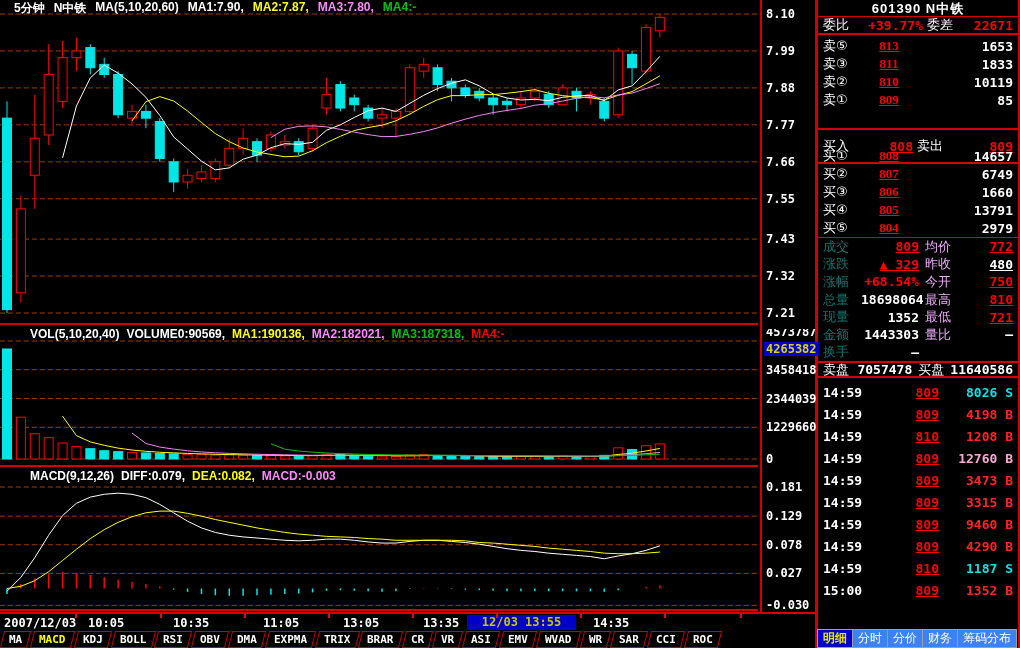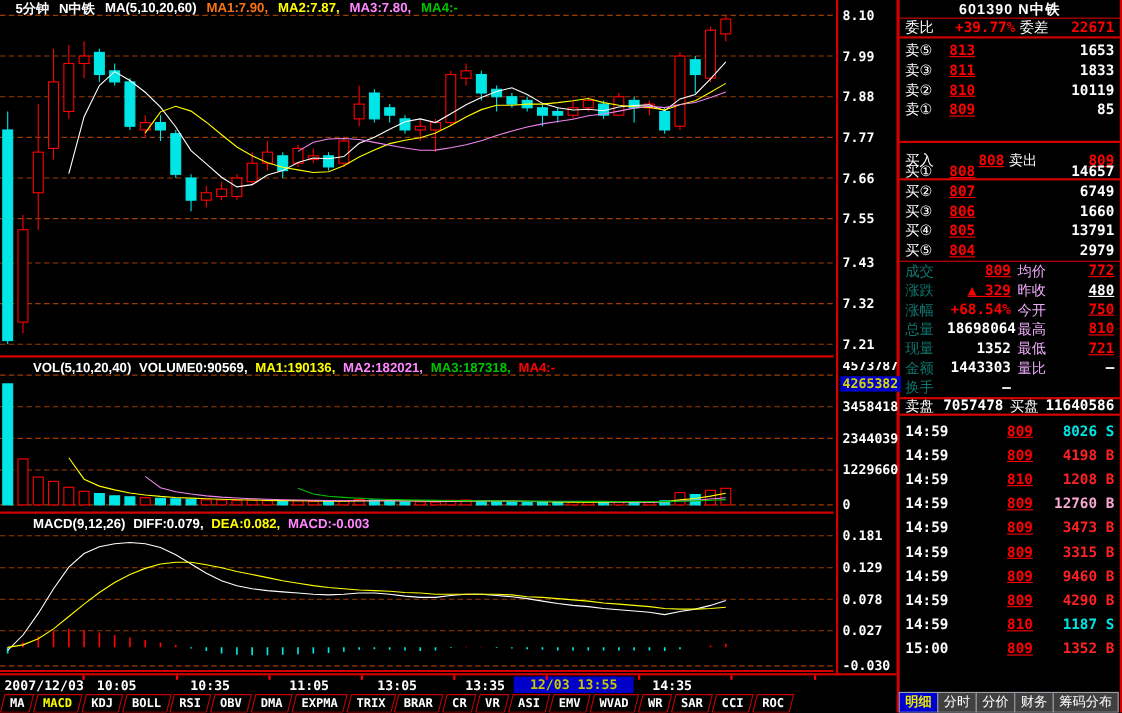--- a/index.html
+++ b/index.html
@@ -35,48 +35,48 @@
   #rp-title{position:absolute;left:0;top:0;width:100%;height:16px;text-align:center;color:#fff;font-size:13px;font-weight:bold;border-bottom:1px solid #d40000;letter-spacing:1px;}
   #rp-weibi{position:absolute;left:0;top:17px;width:100%;height:18px;display:flex;align-items:center;padding:0 5px;box-sizing:border-box;border-bottom:2px solid #d40000;font-size:13px;}
   #rp-asks{position:absolute;left:0;top:37px;width:100%;}
   #rp-mairu{position:absolute;left:0;top:128px;width:100%;height:17px;border-top:2px solid #d40000;border-bottom:2px solid #d40000;display:flex;align-items:center;padding:16px 5px;box-sizing:border-box;font-size:13px;}
   #rp-bids{position:absolute;left:0;top:147px;width:100%;}
   #rp-stats{position:absolute;left:0;top:237px;width:100%;border-top:1px solid #d40000;}
   #rp-pan{position:absolute;left:0;top:361px;width:100%;height:17px;border-top:2px solid #d40000;border-bottom:2px solid #d40000;display:flex;align-items:center;padding:0 5px;box-sizing:border-box;font-size:13px;}
   #rp-ticks{position:absolute;left:0;top:381px;width:100%;}
   .lv-row{display:flex;align-items:center;height:18px;padding:0 5px;font-size:13px;}
   .lv-label{width:40px;color:#fff;}
-  .lv-price{width:52px;text-align:left;}
+  .lv-price{width:52px;text-align:center;font-family:Liberation Serif, serif;}
   .lv-vol{flex:1;text-align:right;color:#fff;}
   .st-row{display:flex;align-items:center;height:17.6px;padding:0 5px;font-size:13px;}
   .st-l{width:38px;color:#0f766e;}
   .st-v1{width:58px;text-align:right;}
   .st-l2{width:40px;margin-left:6px;color:#f0abfc;}
   .st-v2{flex:1;text-align:right;}
   .tick-row{display:flex;align-items:center;height:22px;padding:0 5px;font-size:13px;}
   .tick-time{width:46px;color:#fff;}
   .tick-price{width:70px;text-align:right;}
   .tick-vol{flex:1;text-align:right;}
   #rp-tabs{position:absolute;left:0;top:629px;width:100%;height:19px;display:flex;}
-  .rtab{height:17px;border:1px solid #9aa0a8;margin-left:-1px;padding:0 5px;display:flex;align-items:center;font-size:12px;color:#fff;cursor:pointer;background:#404040;}
+  .rtab{height:17px;border:1px solid #9aa0a8;margin-left:-1px;padding:0 5px;display:flex;align-items:center;font-size:12px;color:#fff;cursor:pointer;background:#3b82f6;}
   .rtab.active{background:#0000d0;color:#e8e800;font-weight:bold;}
 </style>
 </head>
 <body>
 
 <div id="app">
 
   <div id="chart-region">
 
     <div id="main-header">
       <span class="w">5分钟</span>
       <span class="w">N中铁</span>
       <span class="w">MA(5,10,20,60)</span>
       <span style="display:flex;gap:9px">
-          <span style="color: #f97316;">MA1:7.90,</span>
+          <span style="color: #ffffff;">MA1:7.90,</span>
           <span style="color: rgb(255, 255, 0);">MA2:7.87,</span>
           <span style="color: rgb(255, 134, 255);">MA3:7.80,</span>
           <span style="color: rgb(0, 196, 0);">MA4:-</span>
         </span>
     </div>
 
     <svg id="chart-svg" width="758" height="612">
         <line x1="0" y1="14" x2="758" y2="14" stroke="#9c3c00" stroke-width="1" stroke-dasharray="5,3"></line>
         <line x1="0" y1="50.955056179775106" x2="758" y2="50.955056179775106" stroke="#9c3c00" stroke-width="1" stroke-dasharray="5,3"></line>
         <line x1="0" y1="87.91011235955051" x2="758" y2="87.91011235955051" stroke="#9c3c00" stroke-width="1" stroke-dasharray="5,3"></line>

